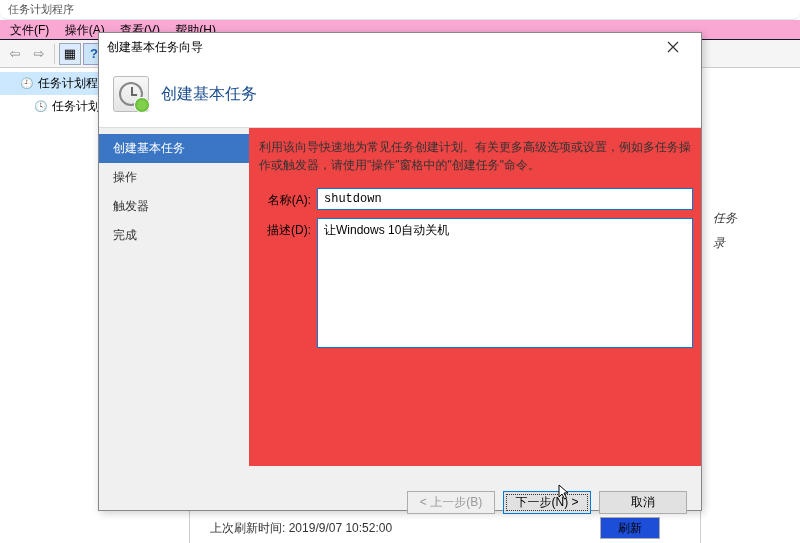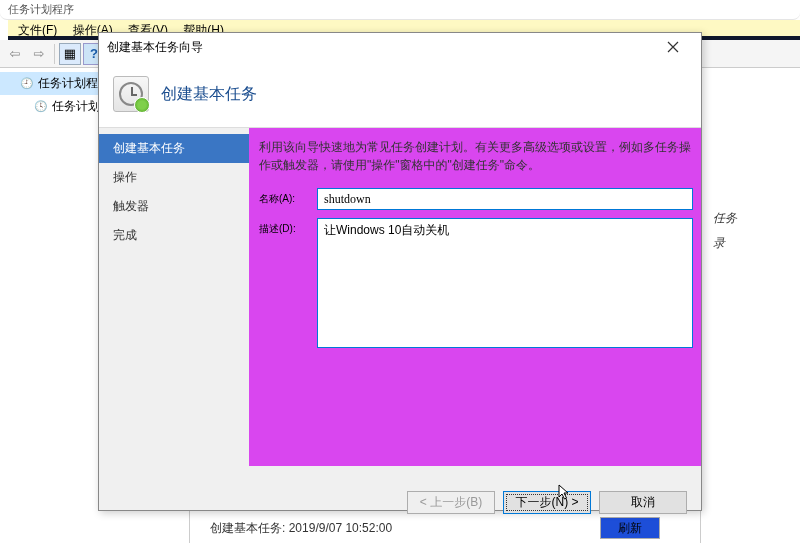--- a/index.html
+++ b/index.html
@@ -23,24 +23,23 @@
       height: 20px;
       background: #fff;
       padding: 2px 8px;
       font-size: 11px;
       color: #555;
       border-bottom: 1px solid #e5e5e5;
       border-radius: 7px;
     }
     .menubar {
       height: 20px;
-      background: #fef9c3;
+      background: #f9a8d4;
       padding: 2px 4px;
-      border-bottom: 4px solid #0f172a;
-      margin-left: 8px;
+      border-bottom: 1px solid #0f172a;
     }
     .menubar span {
       padding: 2px 6px;
       cursor: default;
     }
     .toolbar {
       height: 28px;
       background: #f5f5f5;
       border-bottom: 1px solid #ccc;
       display: flex;
@@ -216,47 +215,47 @@
       padding: 6px 14px;
       color: #333;
       cursor: pointer;
     }
     .wiz-step.active {
       background: #3a76c4;
       color: #fff;
     }
     .wiz-main {
       flex: 1;
-      background: #d946ef;
+      background: #ef4444;
       padding: 10px 8px 10px 10px;
     }
     .wiz-intro {
       font-size: 12px;
       color: #333;
       line-height: 1.5;
       margin-bottom: 14px;
     }
     .form-row {
       display: flex;
       align-items: flex-start;
       margin-bottom: 8px;
     }
     .form-label {
       width: 58px;
-      text-align: left;
+      text-align: right;
       padding-right: 6px;
       padding-top: 4px;
-      font-size: 10px;
+      font-size: 12px;
     }
     .form-input {
       flex: 1;
       border: 1px solid #0078d7;
       padding: 3px 6px;
       font-size: 12px;
-      font-family: Liberation Serif, serif;
+      font-family: Liberation Mono, monospace;
       background: #fff;
     }
     .form-input.name { height: 22px; }
     .form-textarea {
       flex: 1;
       border: 1px solid #0078d7;
       padding: 3px 6px;
       font-size: 12px;
       font-family: inherit;
       height: 130px;
@@ -331,21 +330,21 @@
       </div>
     </div>
     <div class="center-panel"></div>
     <div class="right-panel">
       <div style="height:130px;"></div>
       <div class="action-item">任务</div>
       <div class="action-item">录</div>
     </div>
   </div>
   <div class="status-bottom">
-    <span>创建基本任务:</span>
+    <span>上次刷新时间:</span>
     <span>2019/9/07 10:52:00</span>
   </div>
   <button class="refresh-btn">刷新</button>
 </div>
 
 <div class="dialog">
   <div class="dlg-titlebar">
     <span>创建基本任务向导</span>
     <div class="dlg-close">
       <svg width="12" height="12" viewBox="0 0 12 12">

